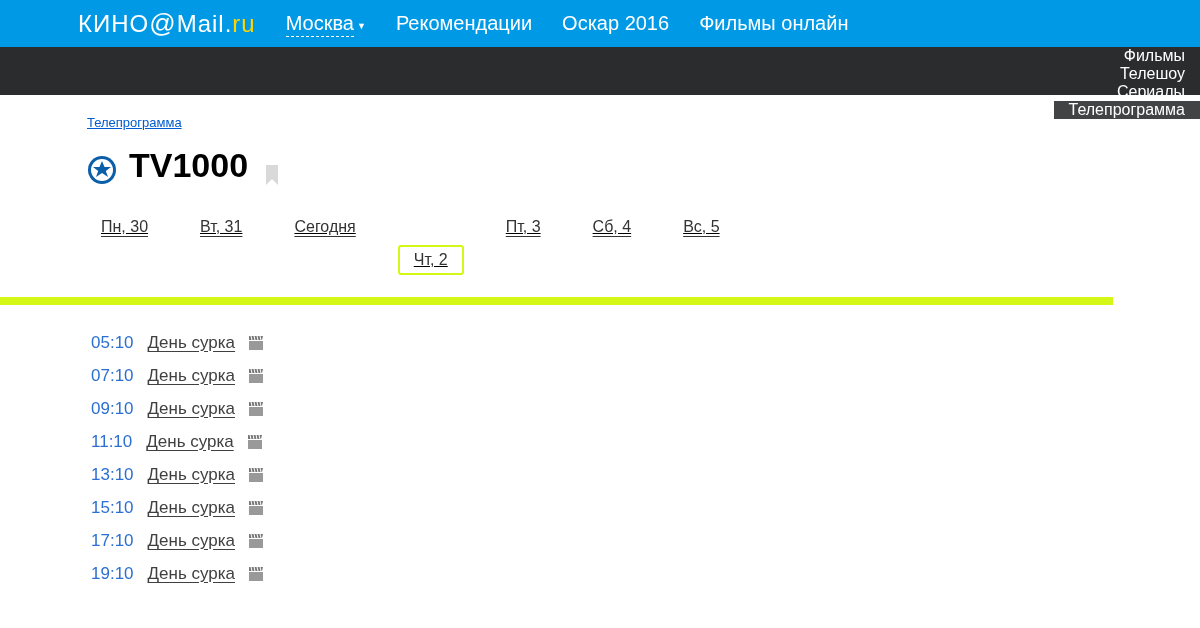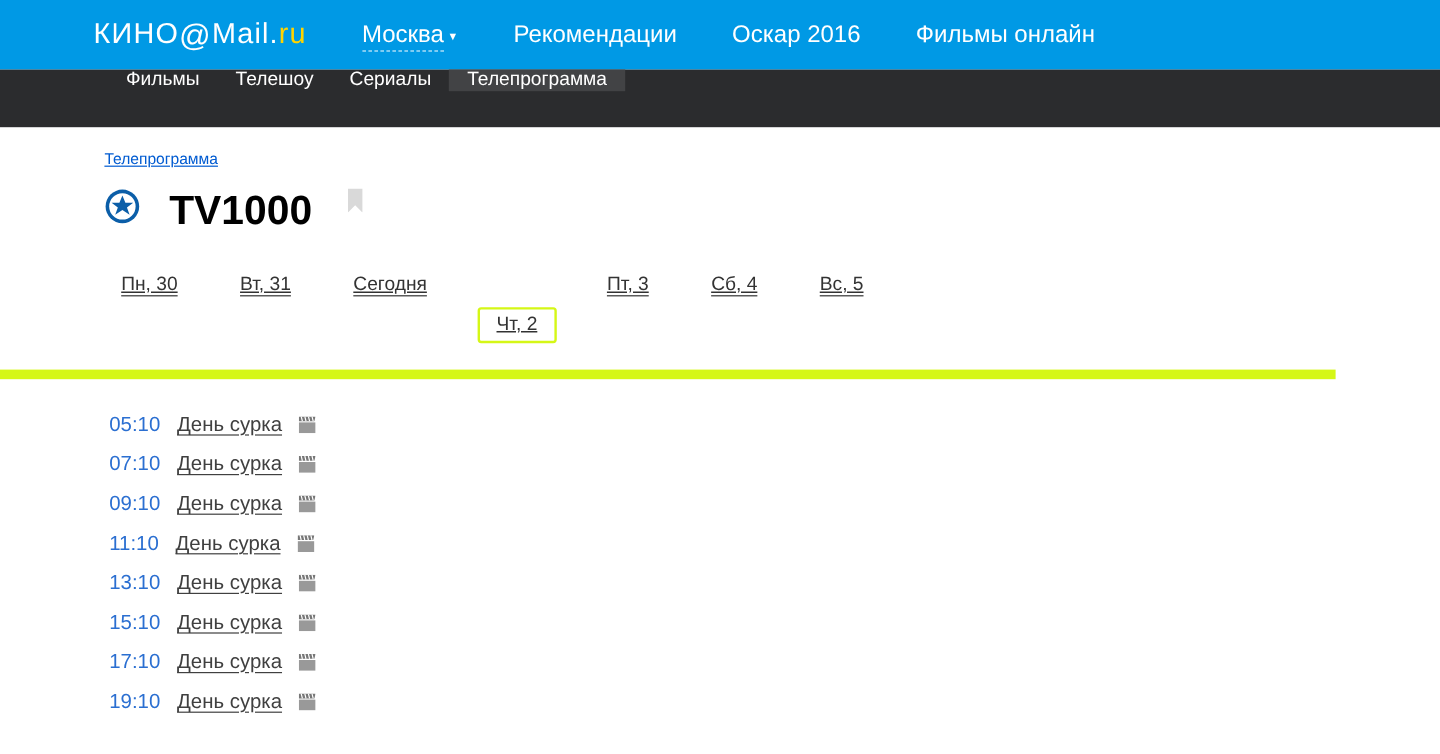--- a/index.html
+++ b/index.html
@@ -1,34 +1,34 @@
 <!DOCTYPE html>
 <html><head>
   <meta charset="utf-8">
   <style>
     * { margin: 0; padding: 0; box-sizing: border-box; }
     body { font-family: Arial, Helvetica, sans-serif; width: 1200px; background: #fff; }
     
-    .top-bar { background: #0099e5; height: 58px; display: flex; align-items: center; padding-left: 78px; gap: 46px; }
+    .top-bar { background: #0099e5; height: 47px; display: flex; align-items: center; padding-left: 78px; gap: 30px; }
     .logo { color: #fff; font-size: 24px; font-weight: 400; letter-spacing: 1px; display: flex; align-items: center; }
     .logo-at { font-size: 26px; }
     .logo-mail { font-weight: 300; }
     .logo-ru { color: #ffd400; font-weight: 300; }
     .top-link { color: #fff; font-size: 20px; text-decoration: none; }
     .top-link-city { border-bottom: 1px dashed #fff; padding-bottom: 2px; }
     .city-arrow { font-size: 9px; margin-left: 3px; vertical-align: middle; }
     
-    .nav-bar { background: #2b2c2e; height: 48px; display: flex; align-items: flex-start; padding-left: 90px; }
+    .nav-bar { background: #2b2c2e; height: 48px; display: flex; align-items: flex-end; padding-left: 62px; flex-direction: column; }
     .nav-item { color: #fff; font-size: 16px; padding: 0 15px; display: flex; align-items: center; cursor: pointer; }
     .nav-item.active { background: #424345; }
     
     .content { padding-left: 87px; padding-top: 18px; }
     .breadcrumb { color: #005bd1; font-size: 13px; text-decoration: underline; cursor: pointer; }
     
-    .channel-header { display: flex; align-items: flex-start; gap: 24px; margin-top: 15px; margin-bottom: 10px;}
+    .channel-header { display: flex; align-items: flex-end; gap: 12px; margin-top: 15px; margin-bottom: 10px;}
     .channel-icon { width: 30px; height: 30px; }
     .channel-name { font-size: 34px; font-weight: bold; color: #000; }
     .bookmark-icon { width: 16px; height: 20px; color: #d9d9d9; margin-left: 4px; cursor: pointer; }
     
     .day-tabs { display: flex; gap: 32px; margin-top: 28px; padding-left: 4px; text-decoration: underline; }
     .day-tab { font-size: 16px; color: #333; text-decoration: underline; cursor: pointer; padding: 5px 10px; text-underline-offset: 4px; }
     .day-tab.selected { border: 2px solid #d5f716; text-decoration: none; padding: 4px 14px; border-radius: 3px; margin-top: 32px; }
     
     .separator-line { height: 8px; background: #d5f716; margin-top: 22px; width: 100%; margin-left: -87px; }
     

